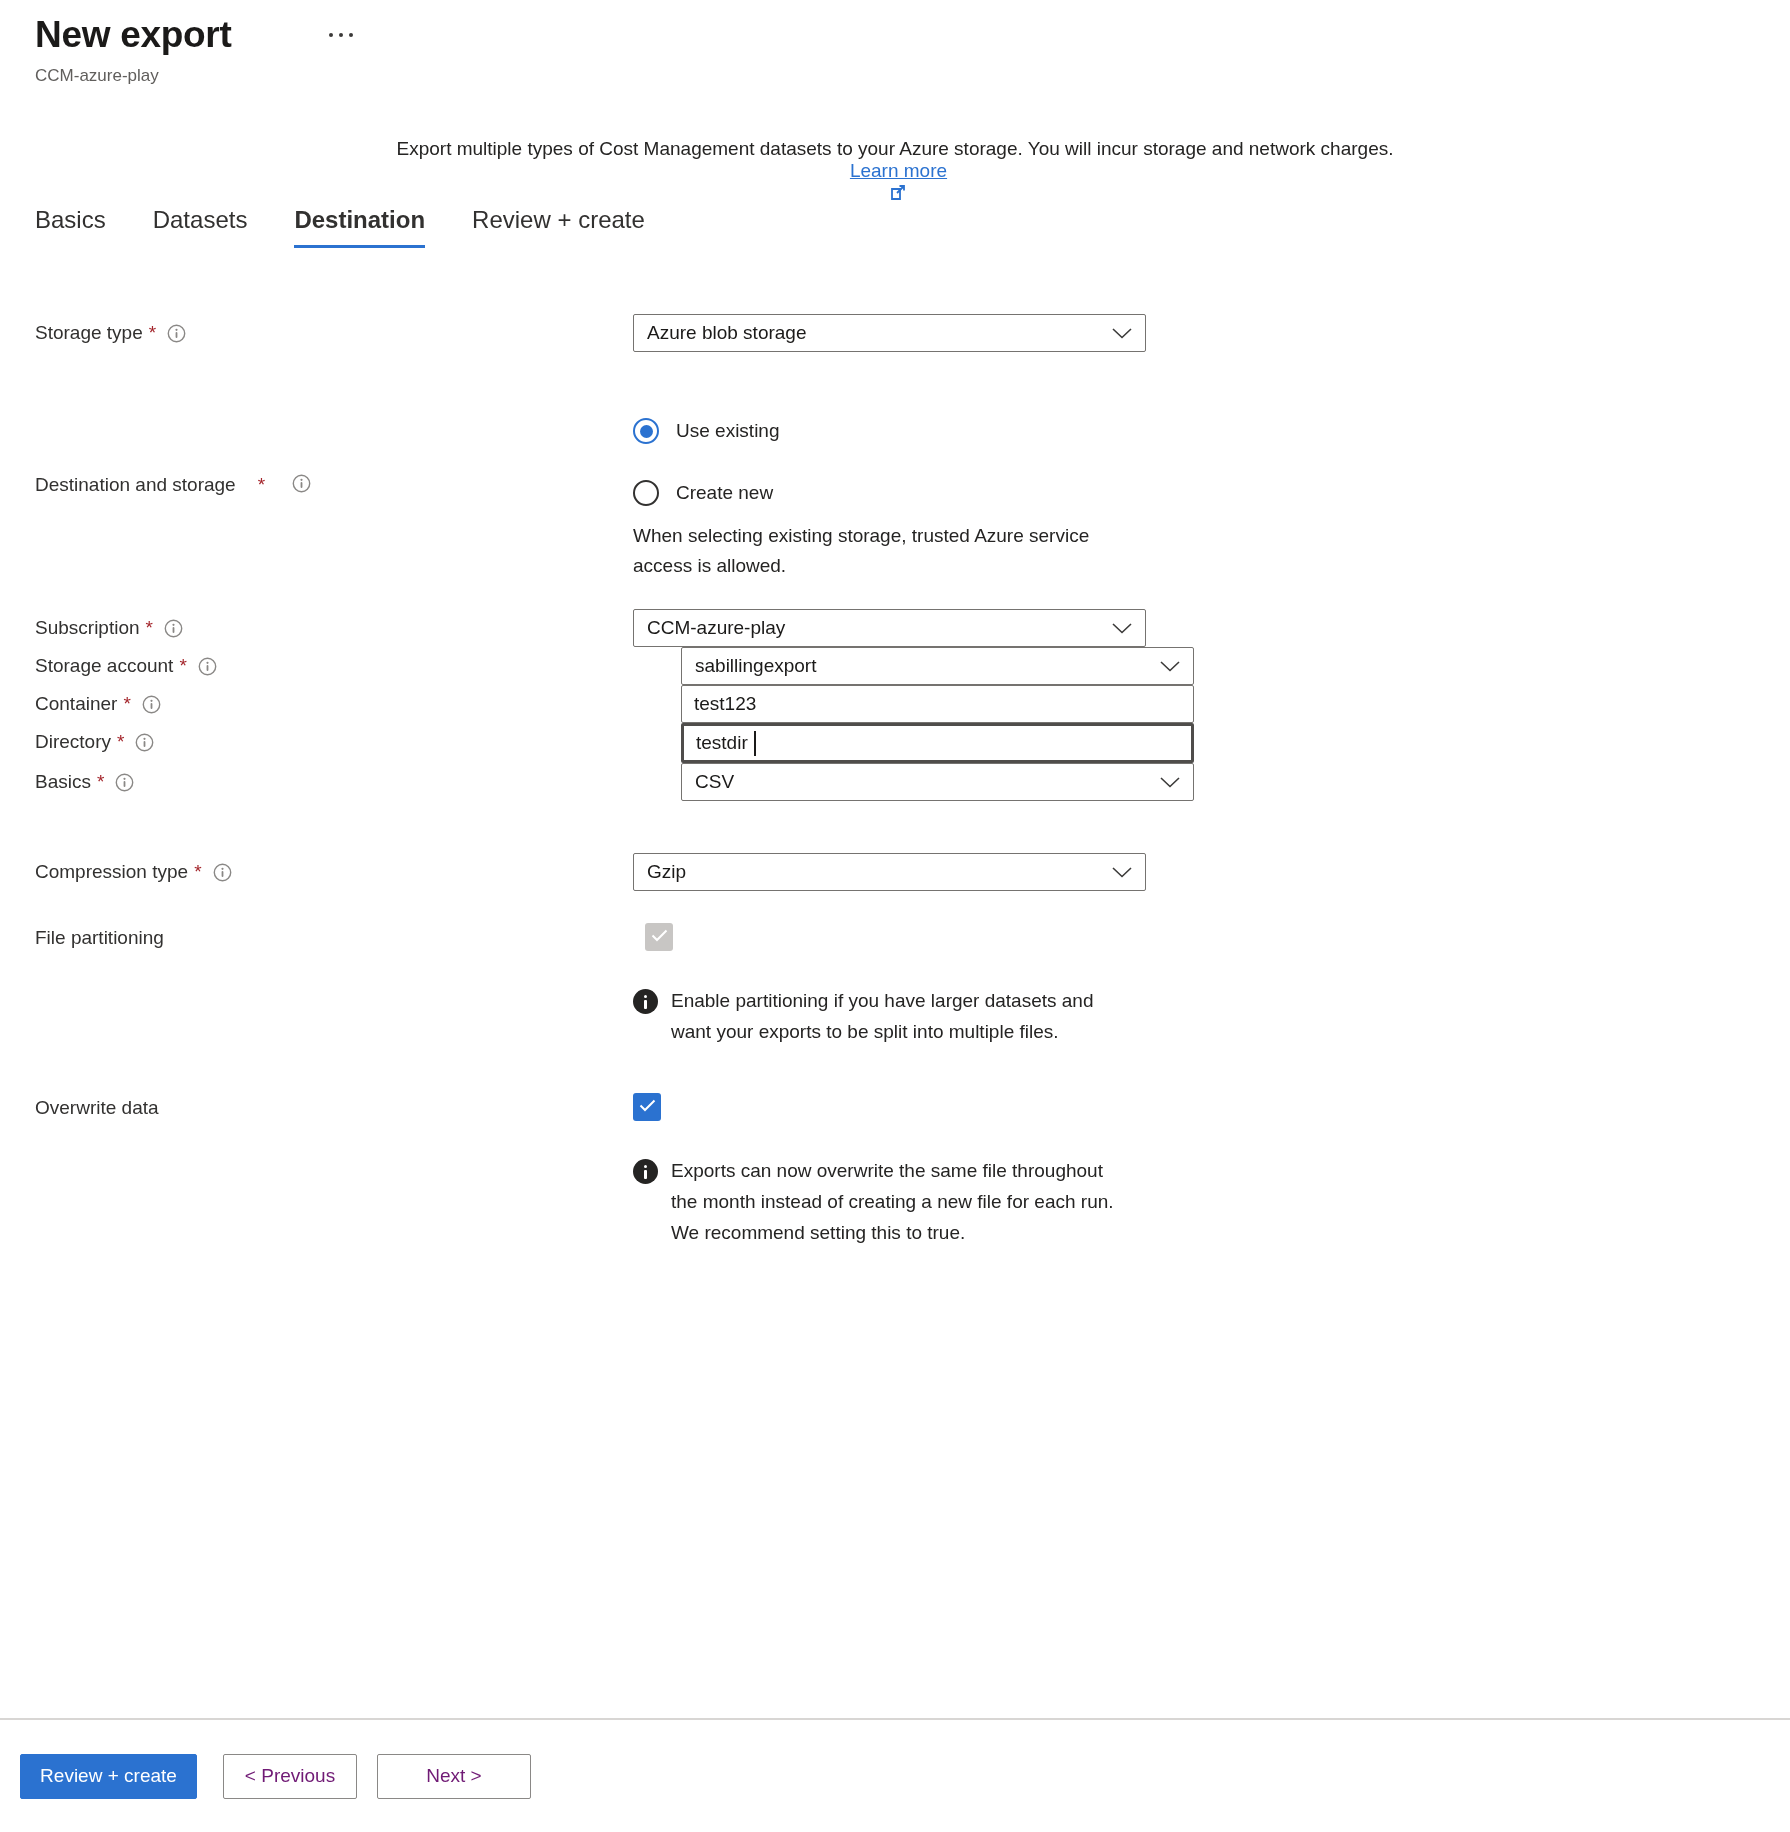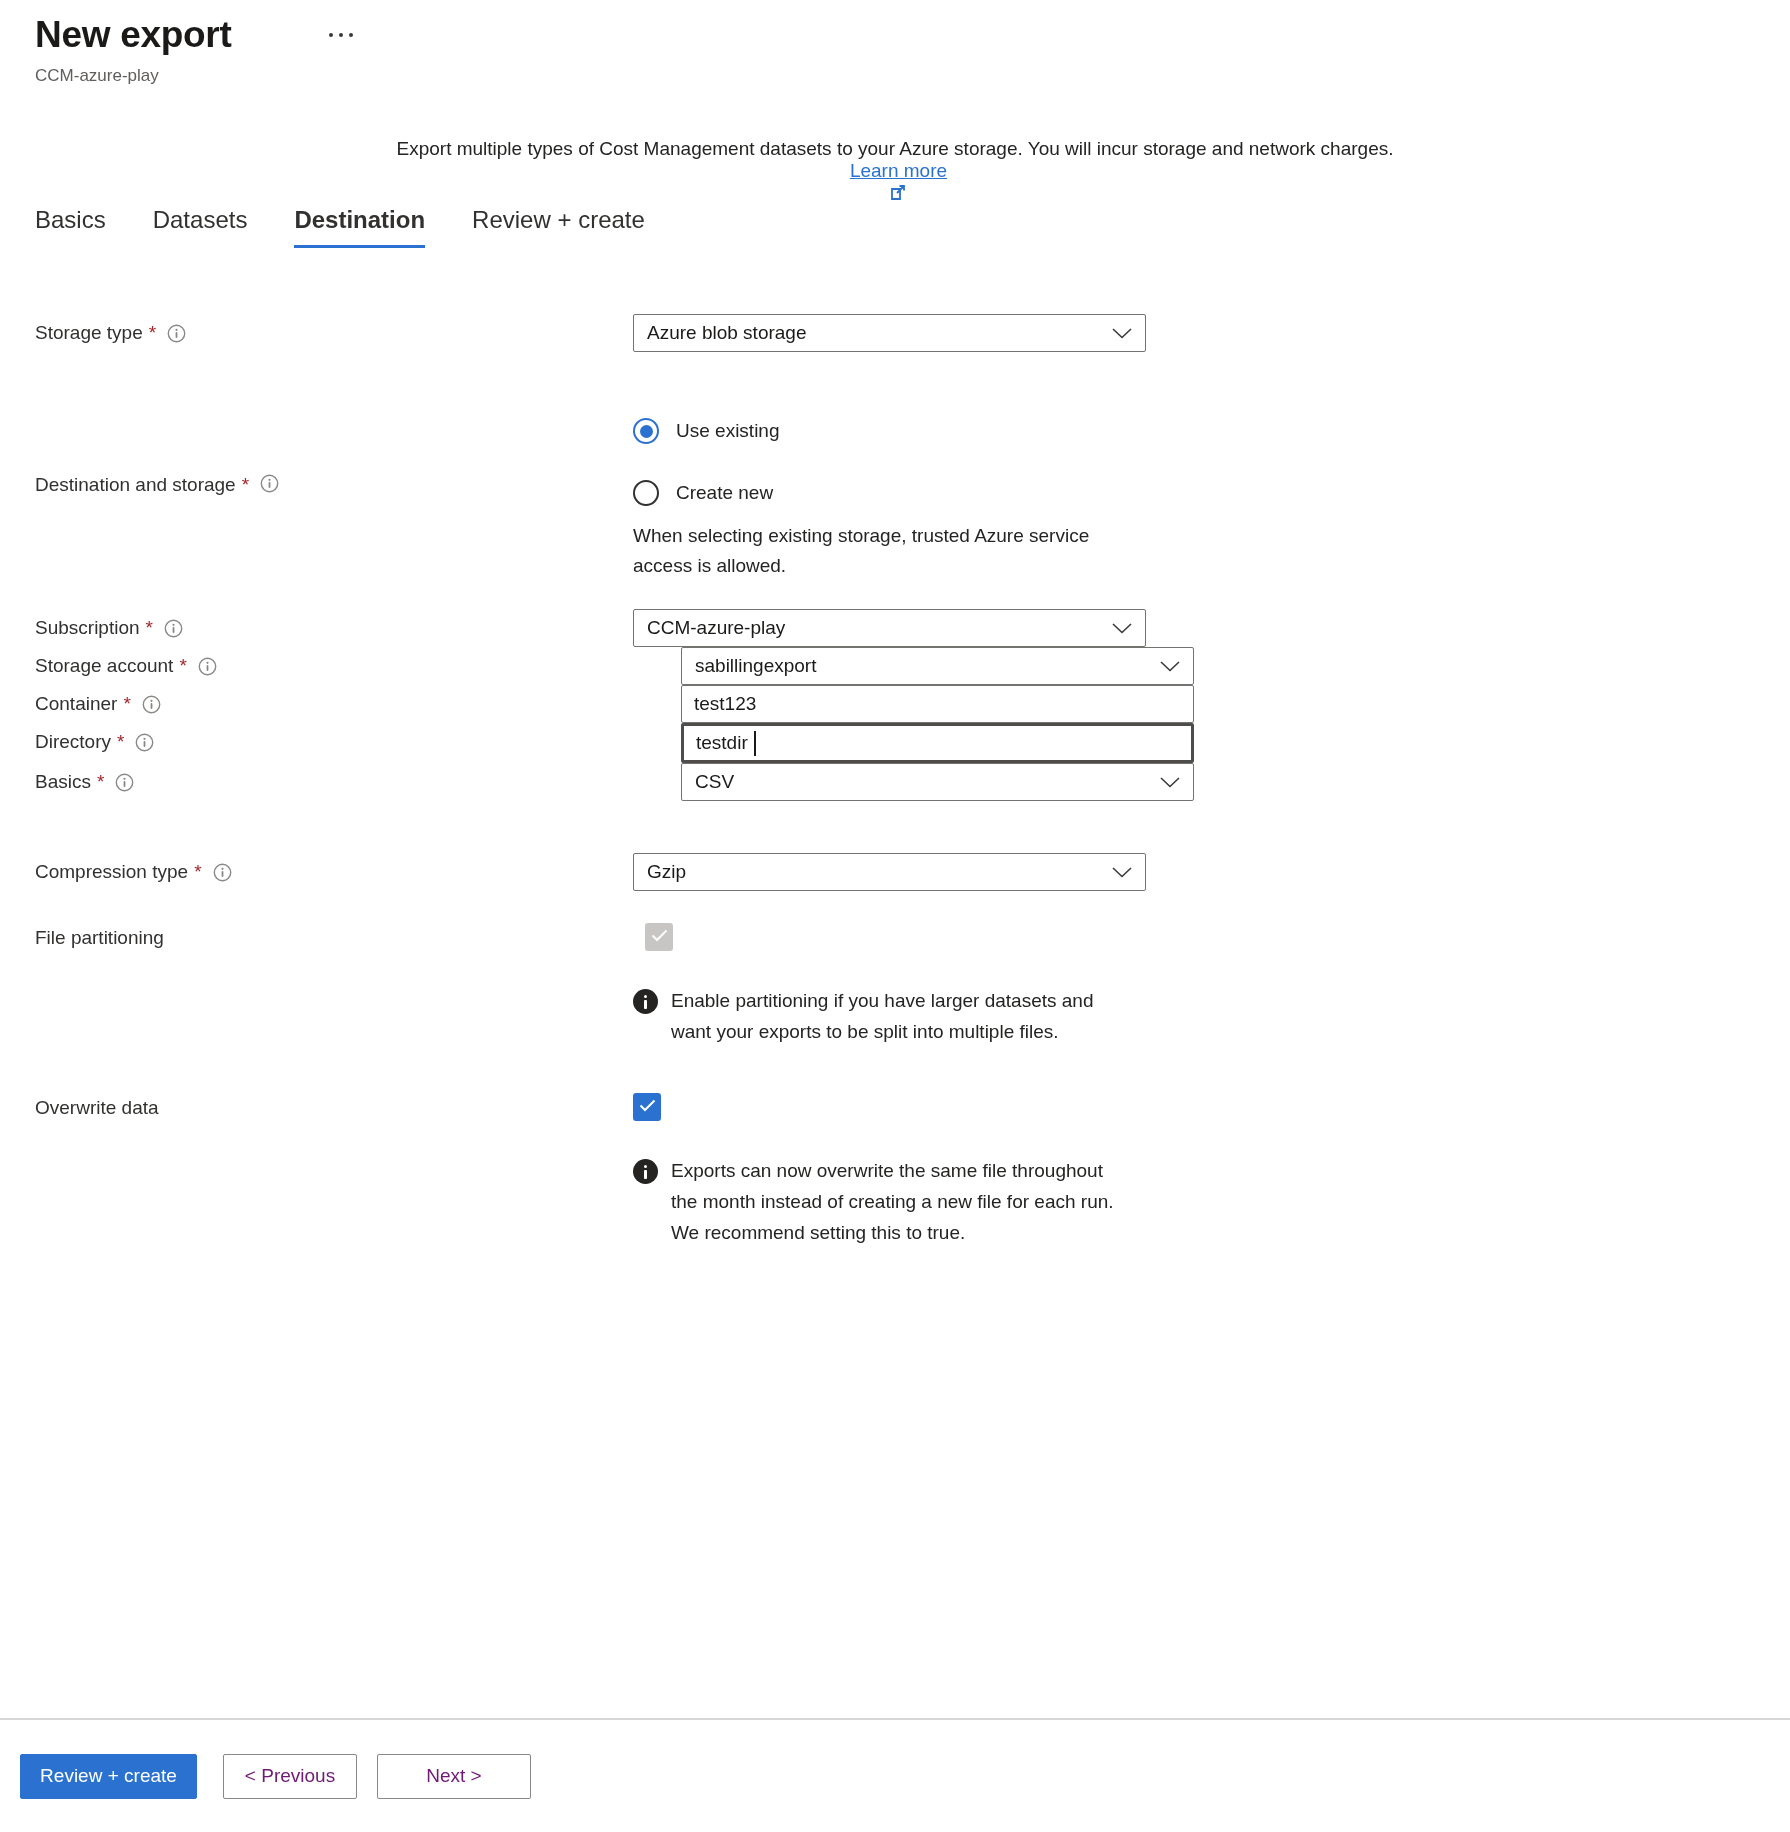--- a/index.html
+++ b/index.html
@@ -68,21 +68,21 @@
 
   
   .mt-dest{margin-top:64px;}
   .mt-sub{margin-top:28px;}
   .mt-34{gap:48px;}
   .mt-52{margin-top:52px;}
   .mt-50{margin-top:32px;gap:12px;}
   .mt-info1{margin-top:34px;}
   .mt-ow{margin-top:46px;}
   .mt-info2{margin-top:34px;}
-  .dest-label{padding-top:58px;}
+  .dest-label{padding-top:58px;gap:16px;}
   .chk-label{padding-top:4px;}
 
   
   .footer{position:absolute;left:0;right:0;bottom:0;height:114px;border-top:2px solid #d8d6d4;
           display:flex;align-items:center;padding-left:20px;box-sizing:border-box;background:#fff;}
   .btn{height:45px;border-radius:2px;font-size:19px;display:inline-flex;align-items:center;justify-content:center;
        box-sizing:border-box;cursor:pointer;font-family:inherit;}
   .btn-primary{background:#2b72d0;border:1px solid #2b72d0;color:#fff;width:177px;}
   .btn-secondary{background:#fff;border:1px solid #8a8886;color:#701a75;}
   .btn-prev{width:134px;margin-left:26px;}

